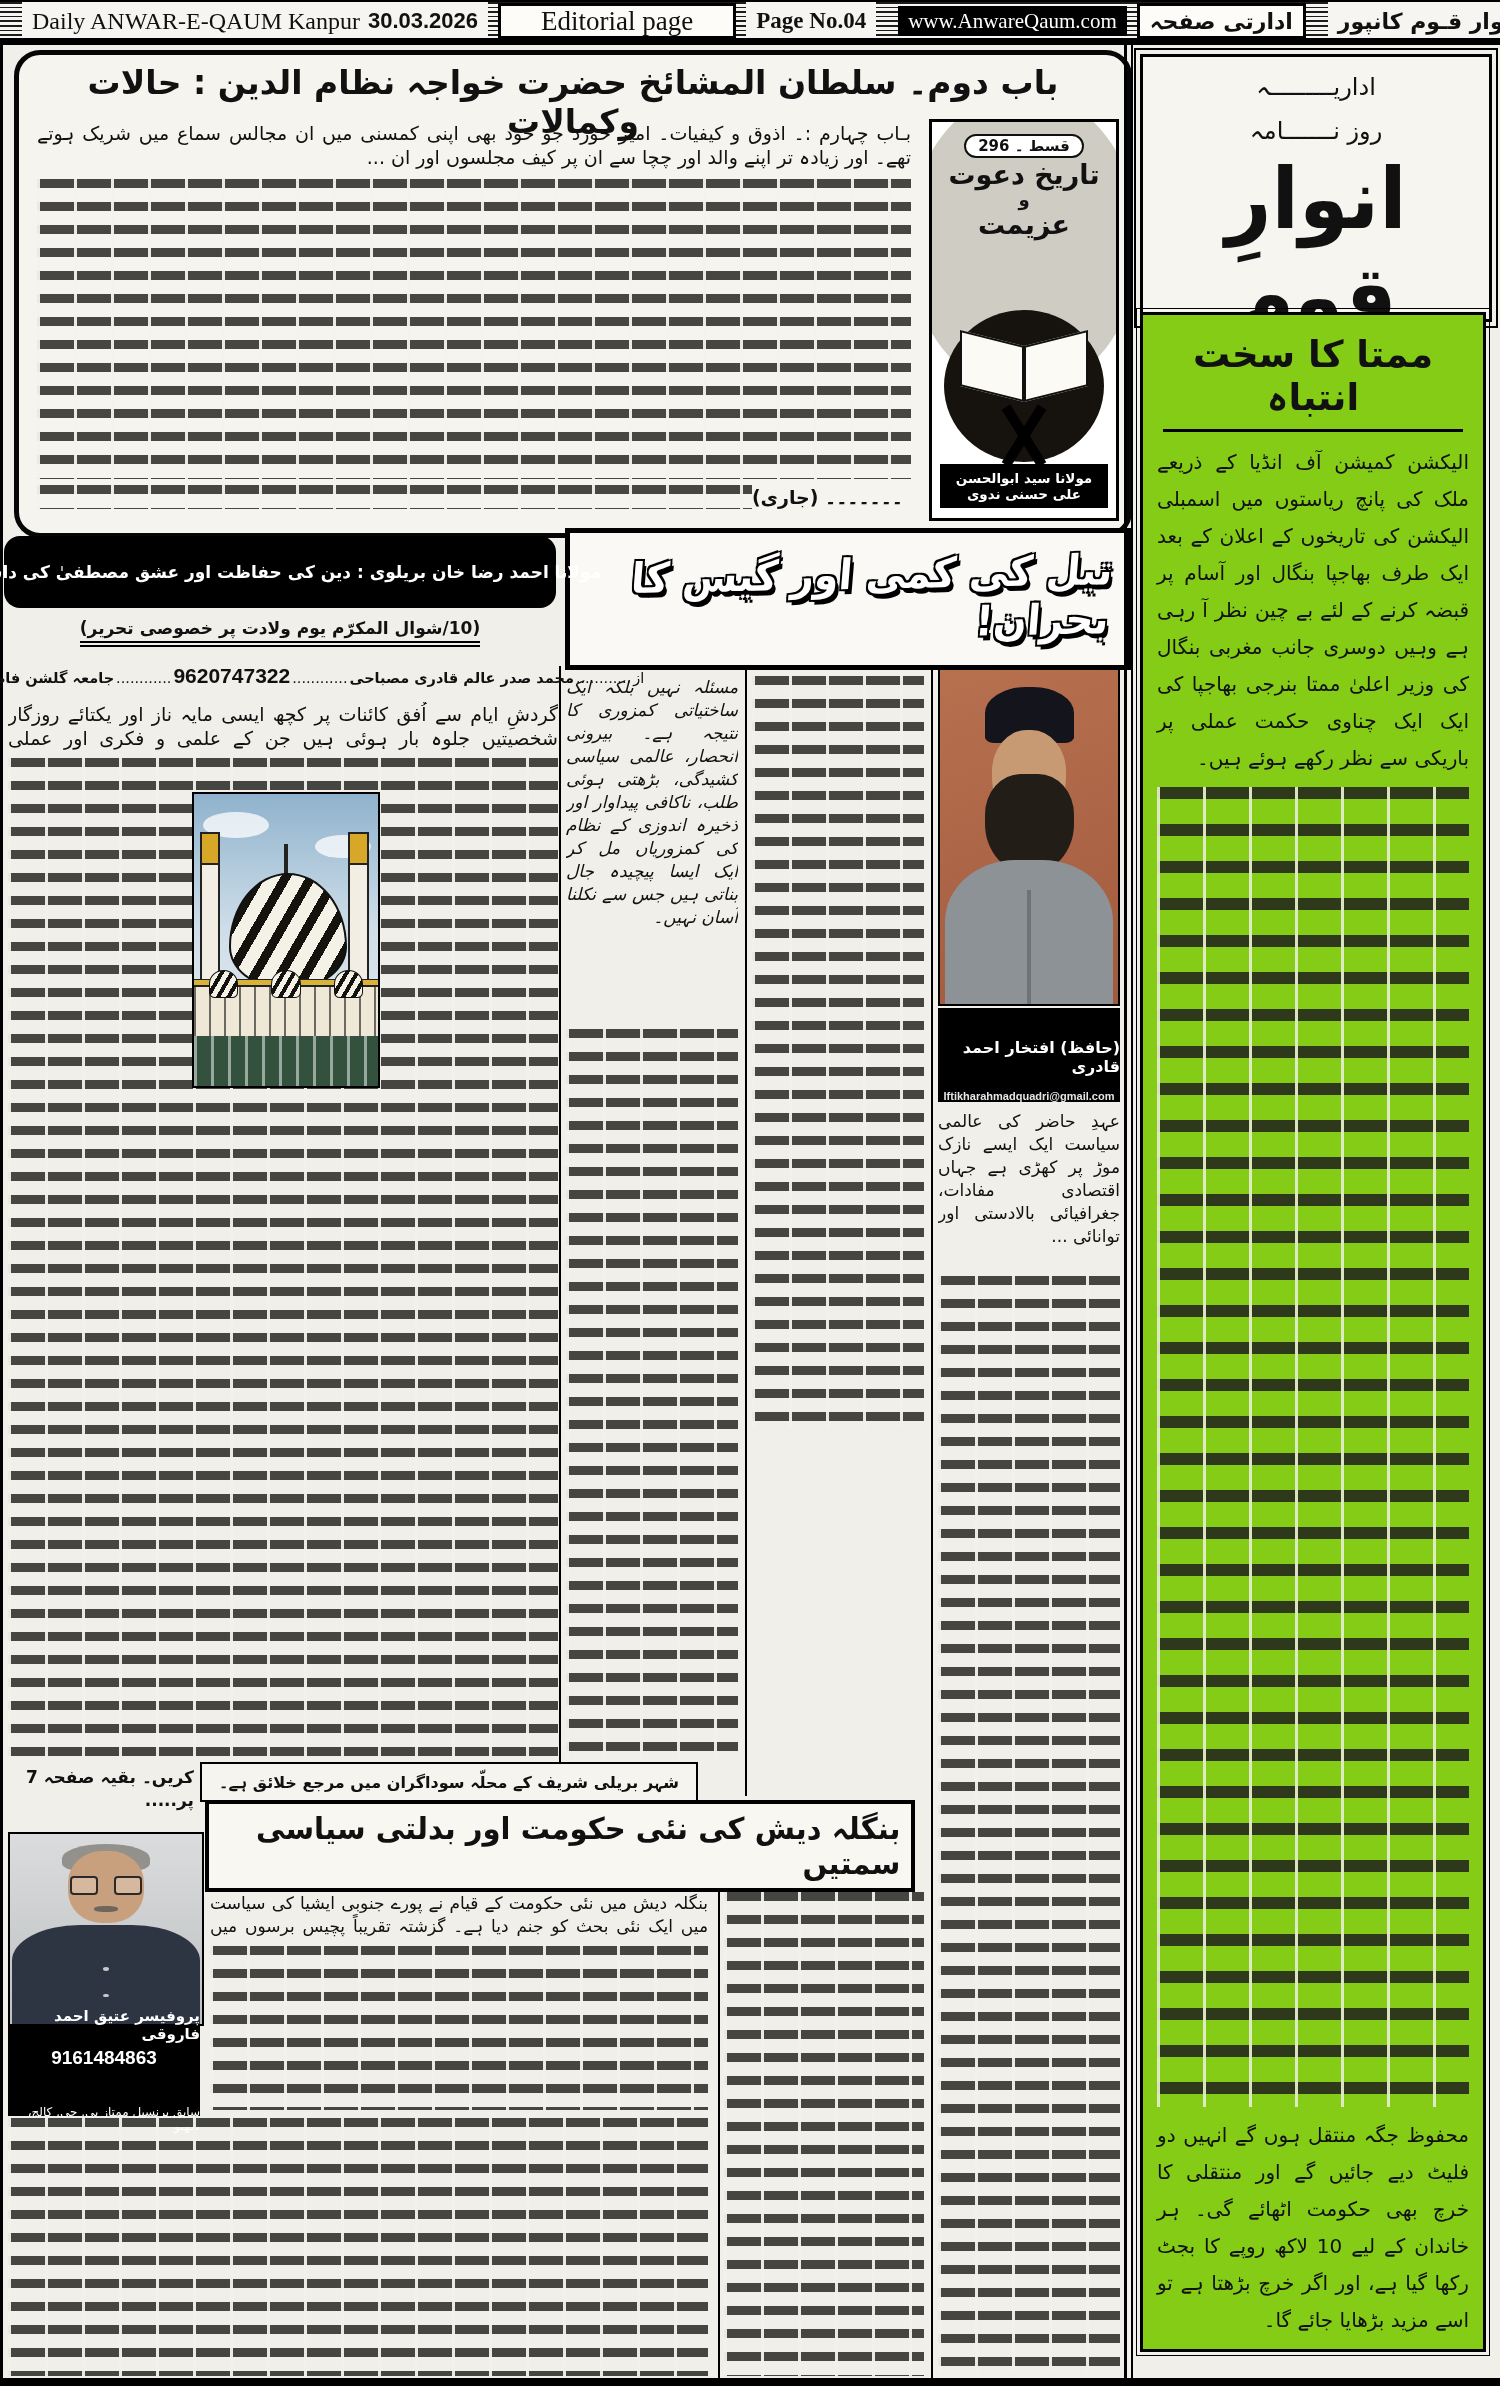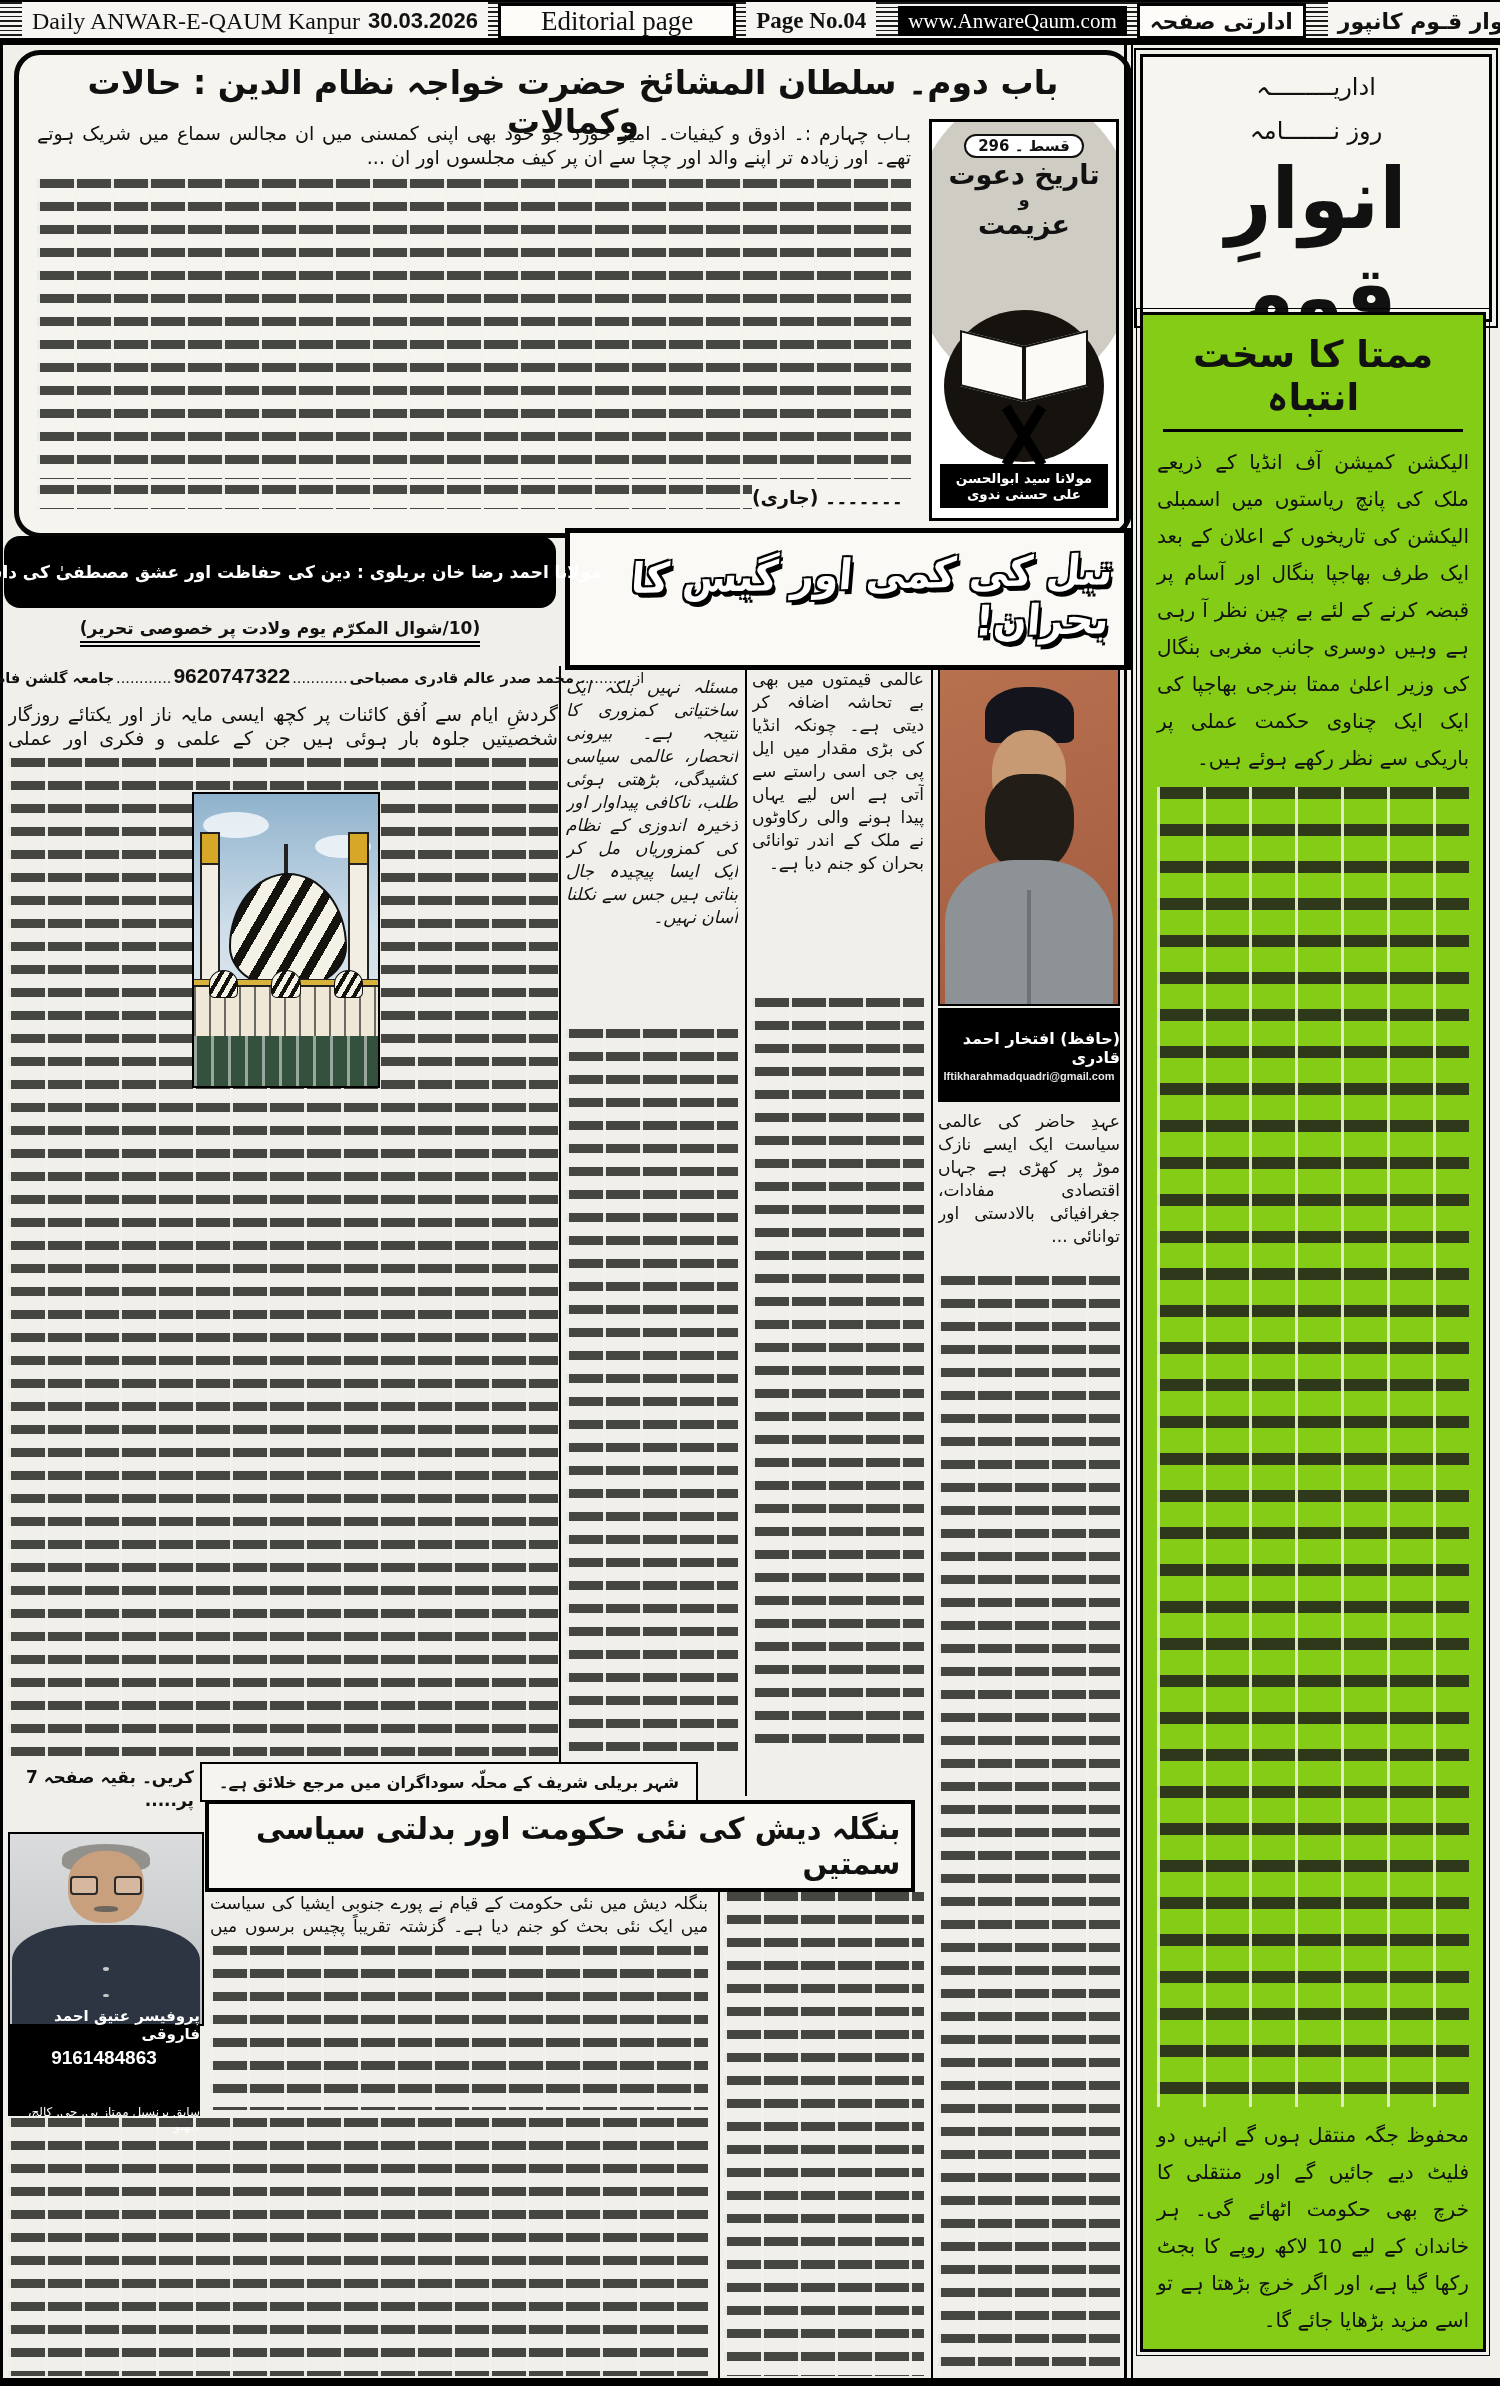--- a/index.html
+++ b/index.html
@@ -58,21 +58,21 @@
   .q-leg.c{transform:translateX(-50%) rotate(-32deg);}
   .q-author{position:absolute;bottom:10px;left:8px;right:8px;background:#000;color:#fff;text-align:center;
             font-size:13.5px;font-weight:700;padding:6px 2px;}
   
   .gas-headbox{position:absolute;left:565px;top:528px;width:557px;height:132px;border:5px solid #000;
                background:#faf9f5;display:flex;align-items:center;justify-content:center;overflow:hidden;}
   .gas-head{font-size:42px;font-weight:800;transform:scaleX(.94) skewX(-6deg) rotate(-1deg);color:#fff;
             text-shadow:-2px -2px 0 #000,2px -2px 0 #000,-2px 2px 0 #000,2px 2px 0 #000,0 0 3px #000,4px 5px 0 #000;}
   .col{position:absolute;}
   .photo-frame{border:2px solid #000;overflow:hidden;position:relative;}
-  .cap-black{background:#000;color:#fff;display:flex;flex-direction:column;align-items:center;justify-content:center;gap:3px;}
+  .cap-black{background:#000;color:#fff;display:flex;flex-direction:column;align-items:center;justify-content:flex-end;gap:14px;}
   .cap-name{font-size:16px;font-weight:700;}
   .cap-email{font-family:"Liberation Sans",sans-serif;font-size:11px;color:#e6e6e6;font-weight:700;}
   
   .p1-bg{position:absolute;inset:0;background:linear-gradient(160deg,#b7714f,#a25a3e);}
   .p1-cap{position:absolute;left:25%;top:5%;width:50%;height:17%;background:#14141c;border-radius:46% 46% 10% 10%;}
   .p1-face{position:absolute;left:29%;top:18%;width:42%;height:27%;background:#c89a74;border-radius:46%;}
   .p1-eye{position:absolute;top:42%;width:7%;height:2.4%;background:#241c14;border-radius:50%;}
   .p1-beard{position:absolute;left:25%;top:31%;width:50%;height:30%;background:#221d17;border-radius:42% 42% 52% 52%;}
   .p1-body{position:absolute;left:3%;top:57%;width:94%;height:44%;background:#8d9296;border-radius:42% 42% 0 0;}
   .p1-line{position:absolute;left:49%;top:66%;width:2%;height:34%;background:#6e7377;}
@@ -198,21 +198,20 @@
   <div class="vr" style="left:718px;top:1892px;height:486px;"></div>
   <div class="vr" style="left:1124px;top:45px;height:2333px;width:3px;"></div>
   <div class="vr" style="left:1131px;top:45px;height:2333px;"></div>
 
   <div class="col" style="left:566px;top:676px;width:172px;height:1090px;font-style:italic;">
     <div class="rtl jus ur-sm clip" style="height:345px;">مسئلہ نہیں بلکہ ایک ساختیاتی کمزوری کا نتیجہ ہے۔ بیرونی انحصار، عالمی سیاسی کشیدگی، بڑھتی ہوئی طلب، ناکافی پیداوار اور ذخیرہ اندوزی کے نظام کی کمزوریاں مل کر ایک ایسا پیچیدہ جال بناتی ہیں جس سے نکلنا آسان نہیں۔</div>
     <div class="greek" style="height:730px;margin-top:8px;"></div>
   </div>
 
   <div class="col" style="left:752px;top:668px;width:172px;height:1090px;">
-    <div class="rtl jus ur-sm clip" style="height:322px;">عالمی قیمتوں میں بھی بے تحاشہ اضافہ کر دیتی ہے۔ چونکہ انڈیا کی بڑی مقدار میں ایل پی جی اسی راستے سے آتی ہے اس لیے یہاں پیدا ہونے والی رکاوٹوں نے ملک کے اندر توانائی بحران کو جنم دیا ہے۔</div>
     <div class="greek" style="height:752px;margin-top:8px;"></div>
   </div>
   <div class="col greek" style="left:724px;top:1892px;width:200px;height:484px;"></div>
 
   <div class="col" style="left:938px;top:668px;width:182px;height:1710px;">
     <div class="photo-frame" style="width:178px;height:334px;">
       <div class="p1-bg"></div>
       <div class="p1-cap"></div>
       <div class="p1-face"></div>
       <div class="p1-eye" style="left:36%;"></div>

